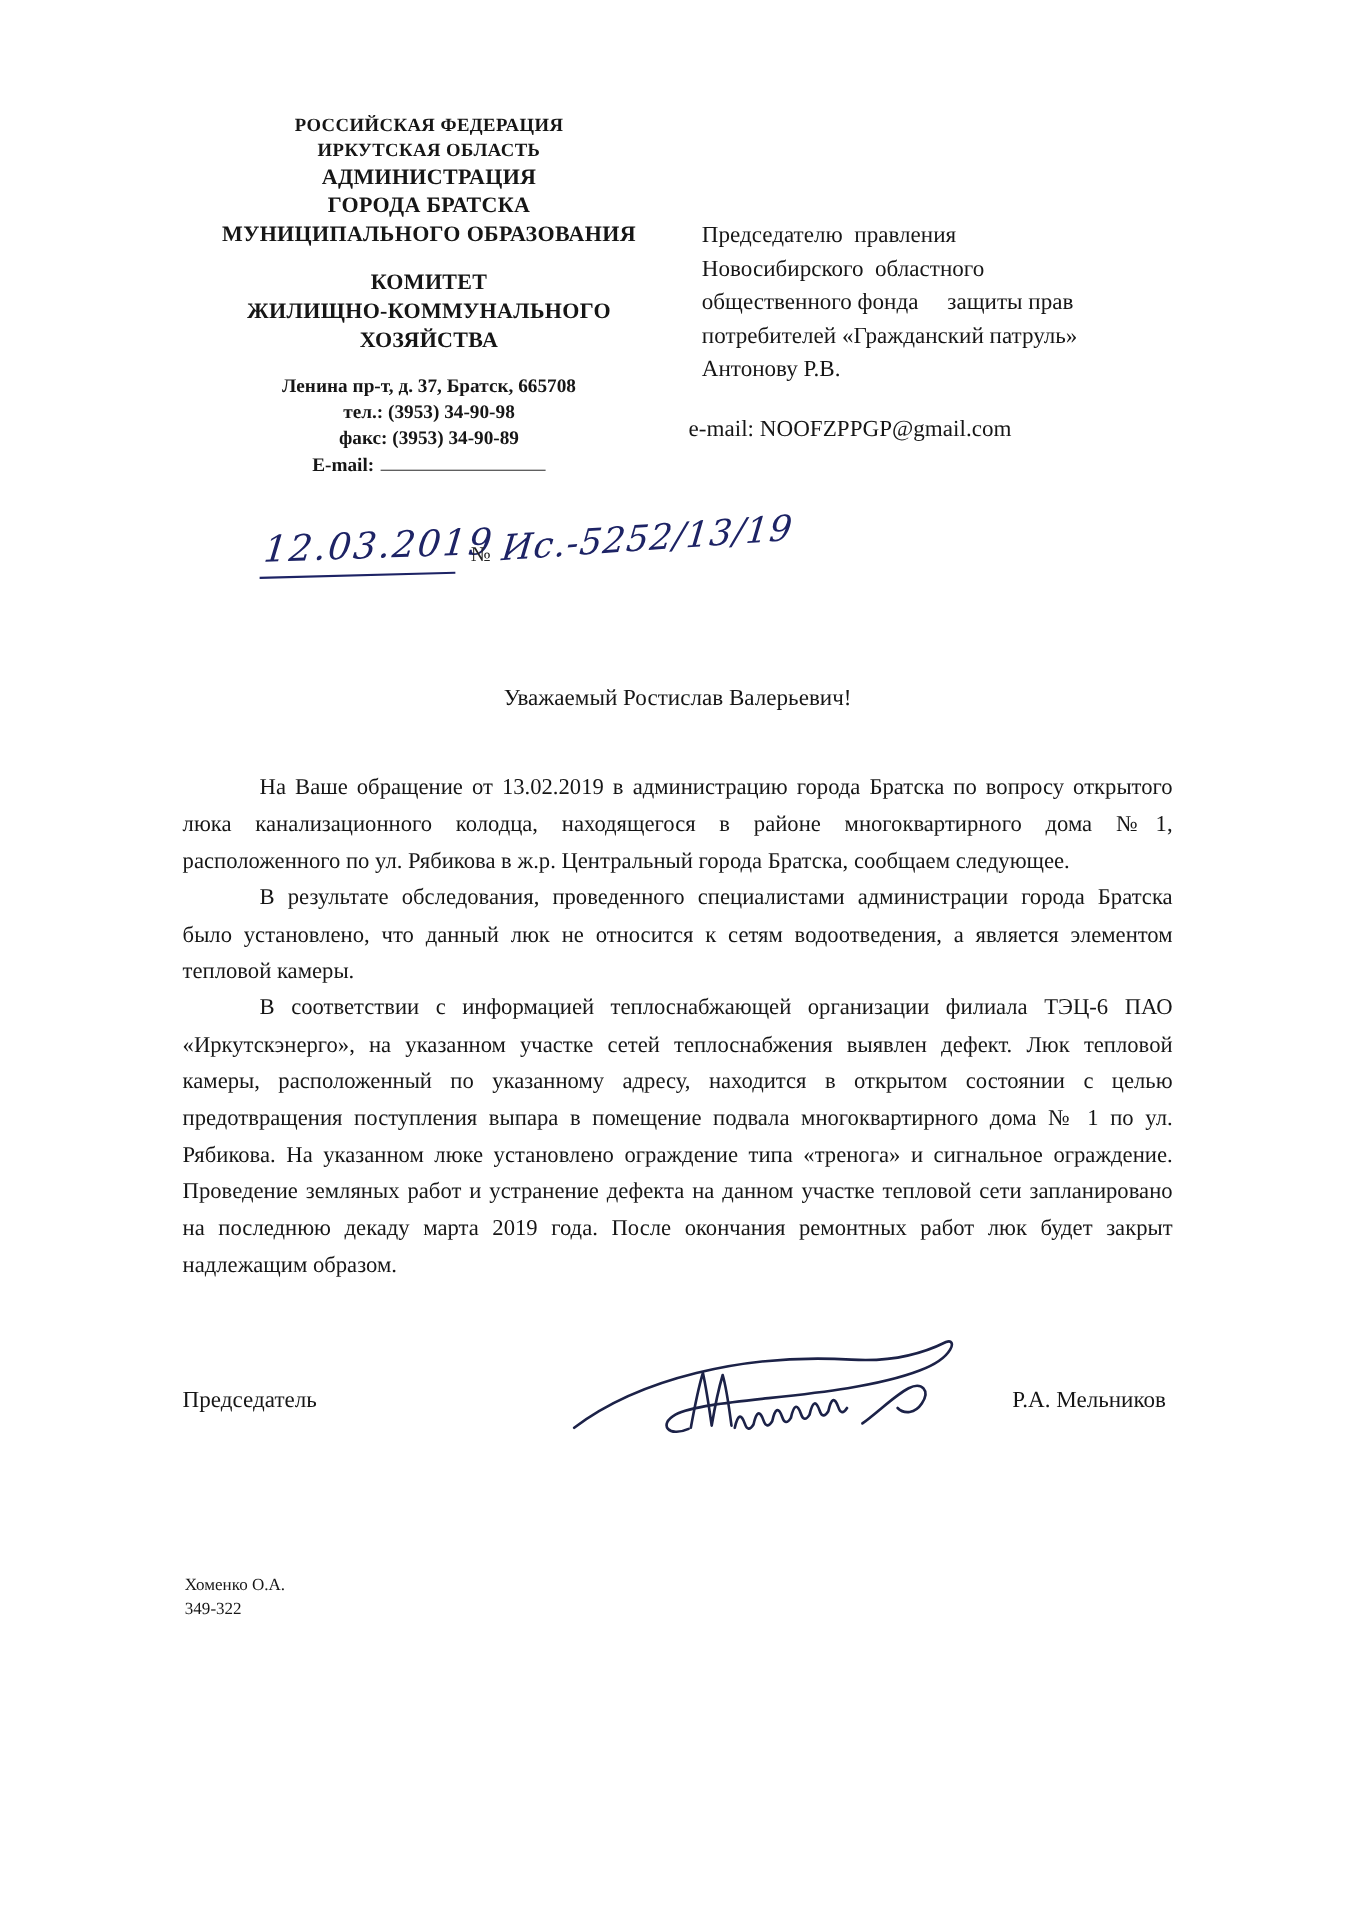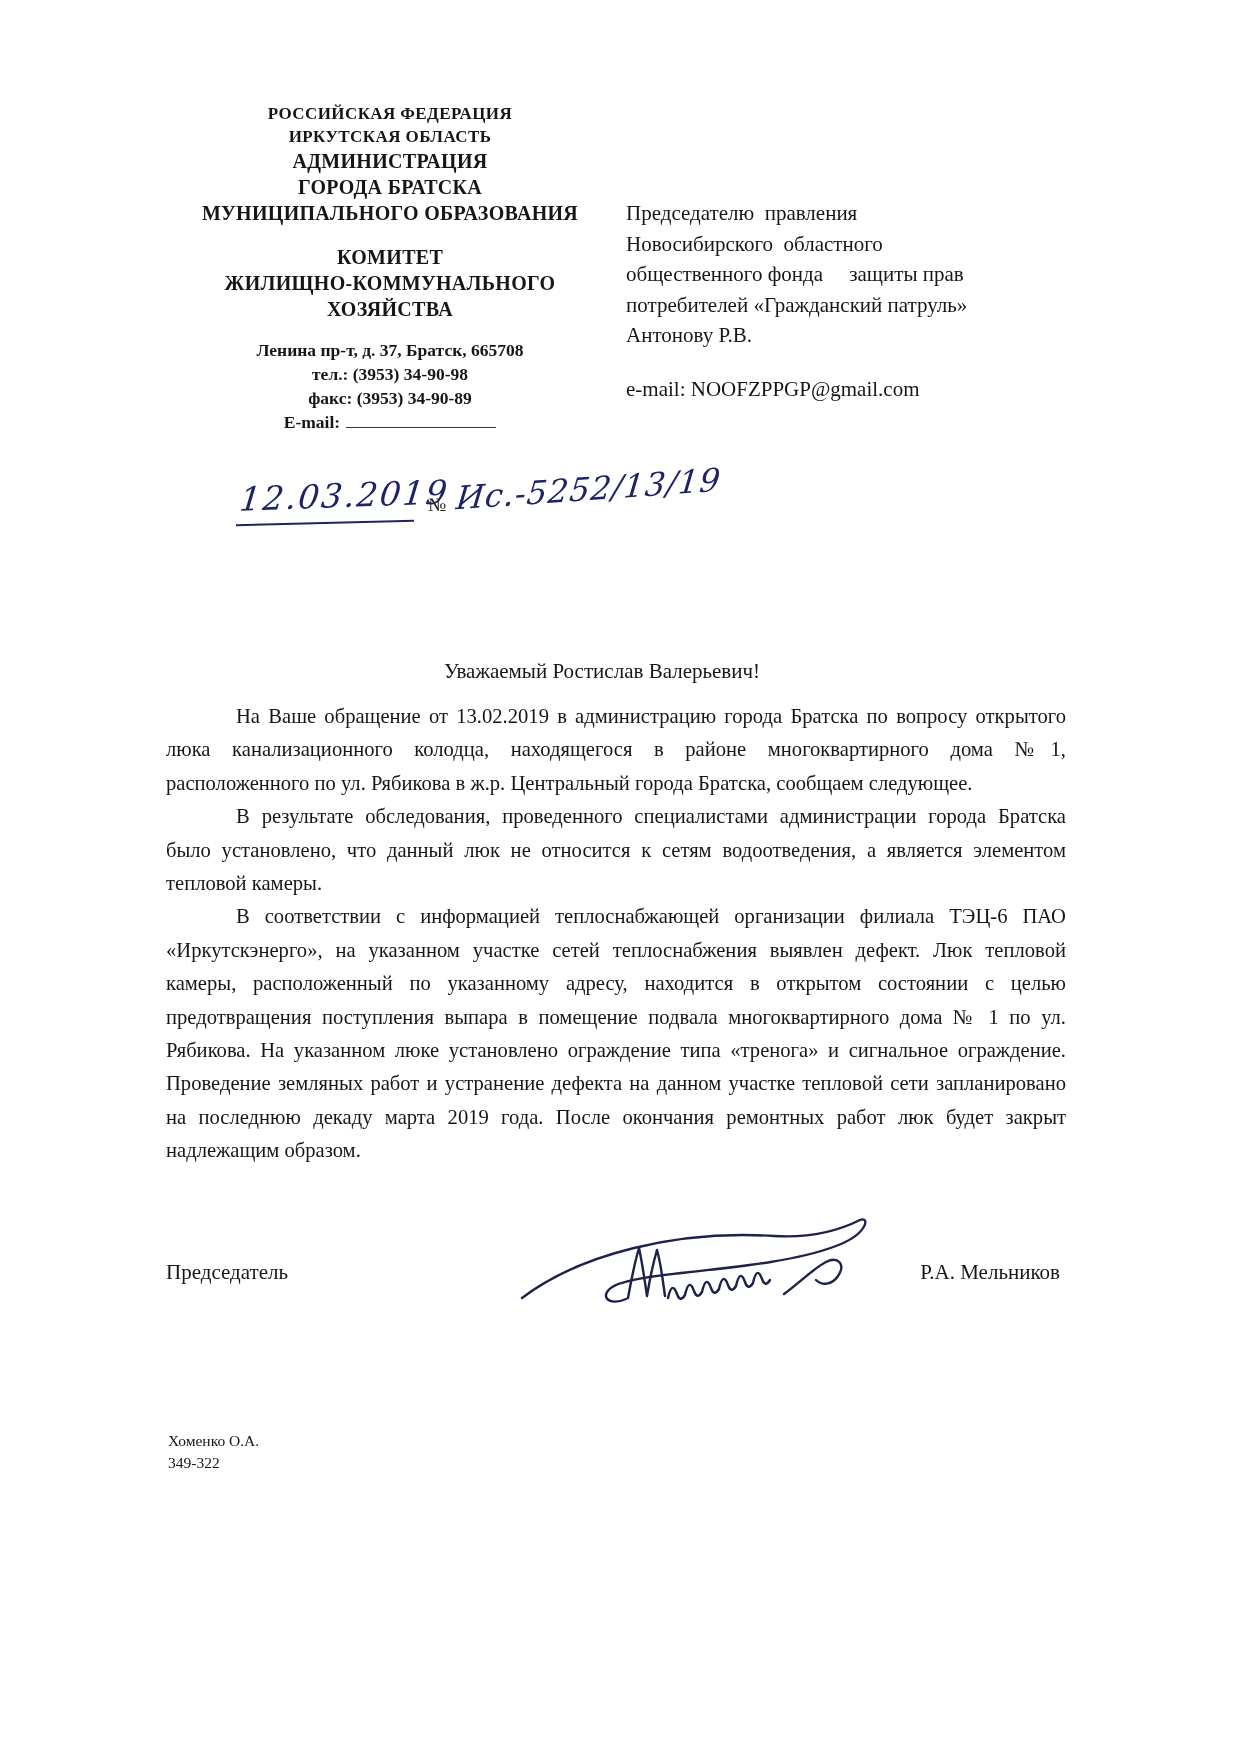--- a/index.html
+++ b/index.html
@@ -79,32 +79,31 @@
 
   
   .recipient {
     position: absolute;
     left: 626px;
     top: 198px;
     width: 450px;
     font-size: 21px;
     line-height: 30.5px;
   }
-  .recipient-line { white-space: pre-wrap; }
+  .recipient-line { white-space: pre-wrap; margin-left: 12px; }
   .recipient-email { margin-top: 23px; white-space: pre-wrap; }
 
   
   .salutation {
     position: absolute;
-    left: 152px;
+    left: 166px;
     top: 622px;
     width: 900px;
     text-align: center;
     font-size: 21px;
-    margin-top: 37px;
   }
 
   
   .body-text {
     position: absolute;
     left: 166px;
     top: 700px;
     width: 900px;
     font-size: 20.6px;
     line-height: 33.4px;

